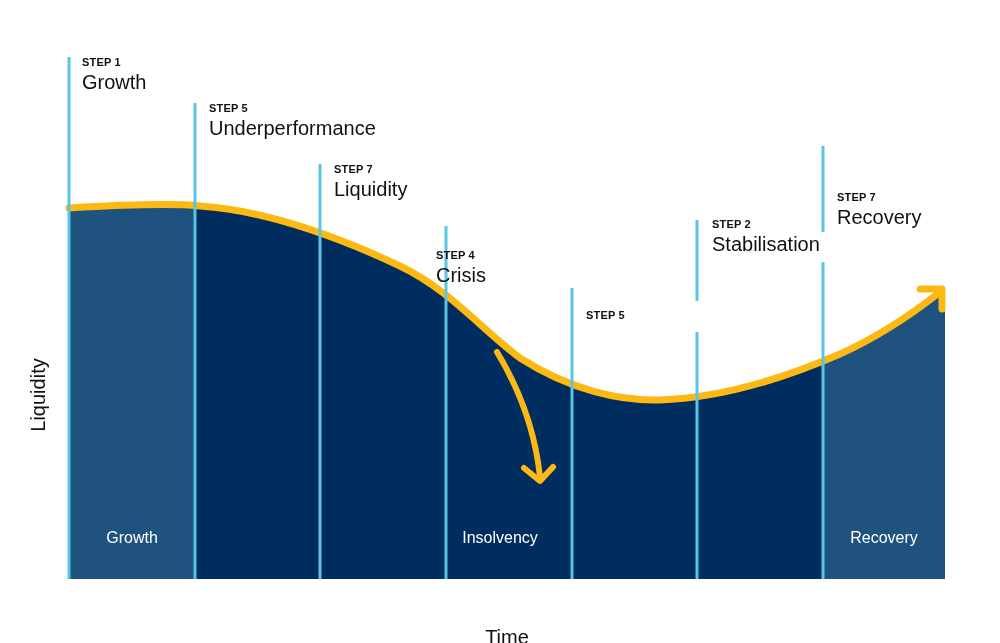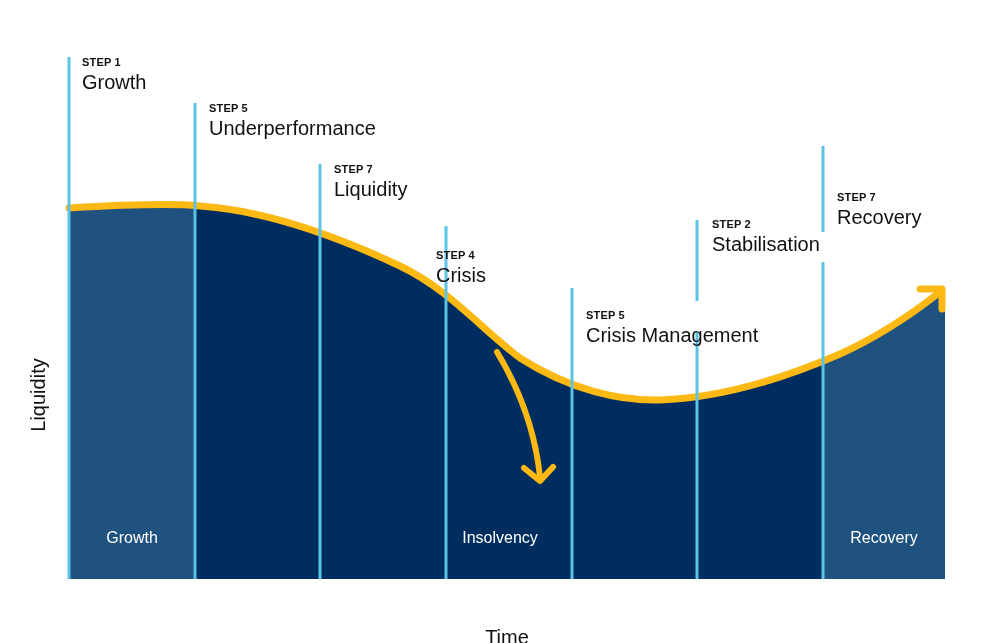--- a/index.html
+++ b/index.html
@@ -60,21 +60,20 @@
 <div class="step-label" style="left:334px; top:164px;">
   <span class="step-num">STEP 7</span>
   <span class="step-name">Liquidity</span>
 </div>
 <div class="step-label" style="left:436px; top:226px;margin-top:24px;">
   <span class="step-num">STEP 4</span>
   <span class="step-name">Crisis</span>
 </div>
 <div class="step-label" style="left:586px; top:282px;margin-top:28px;">
   <span class="step-num">STEP 5</span>
-  <span class="step-name">Crisis Management</span>
 </div>
 <div class="step-label" style="left:712px; top:219px;">
   <span class="step-num">STEP 2</span>
   <span class="step-name">Stabilisation</span>
 </div>
 <div class="step-label" style="left:837px; top:146px;margin-top:46px;">
   <span class="step-num">STEP 7</span>
   <span class="step-name">Recovery</span>
 </div>
 

